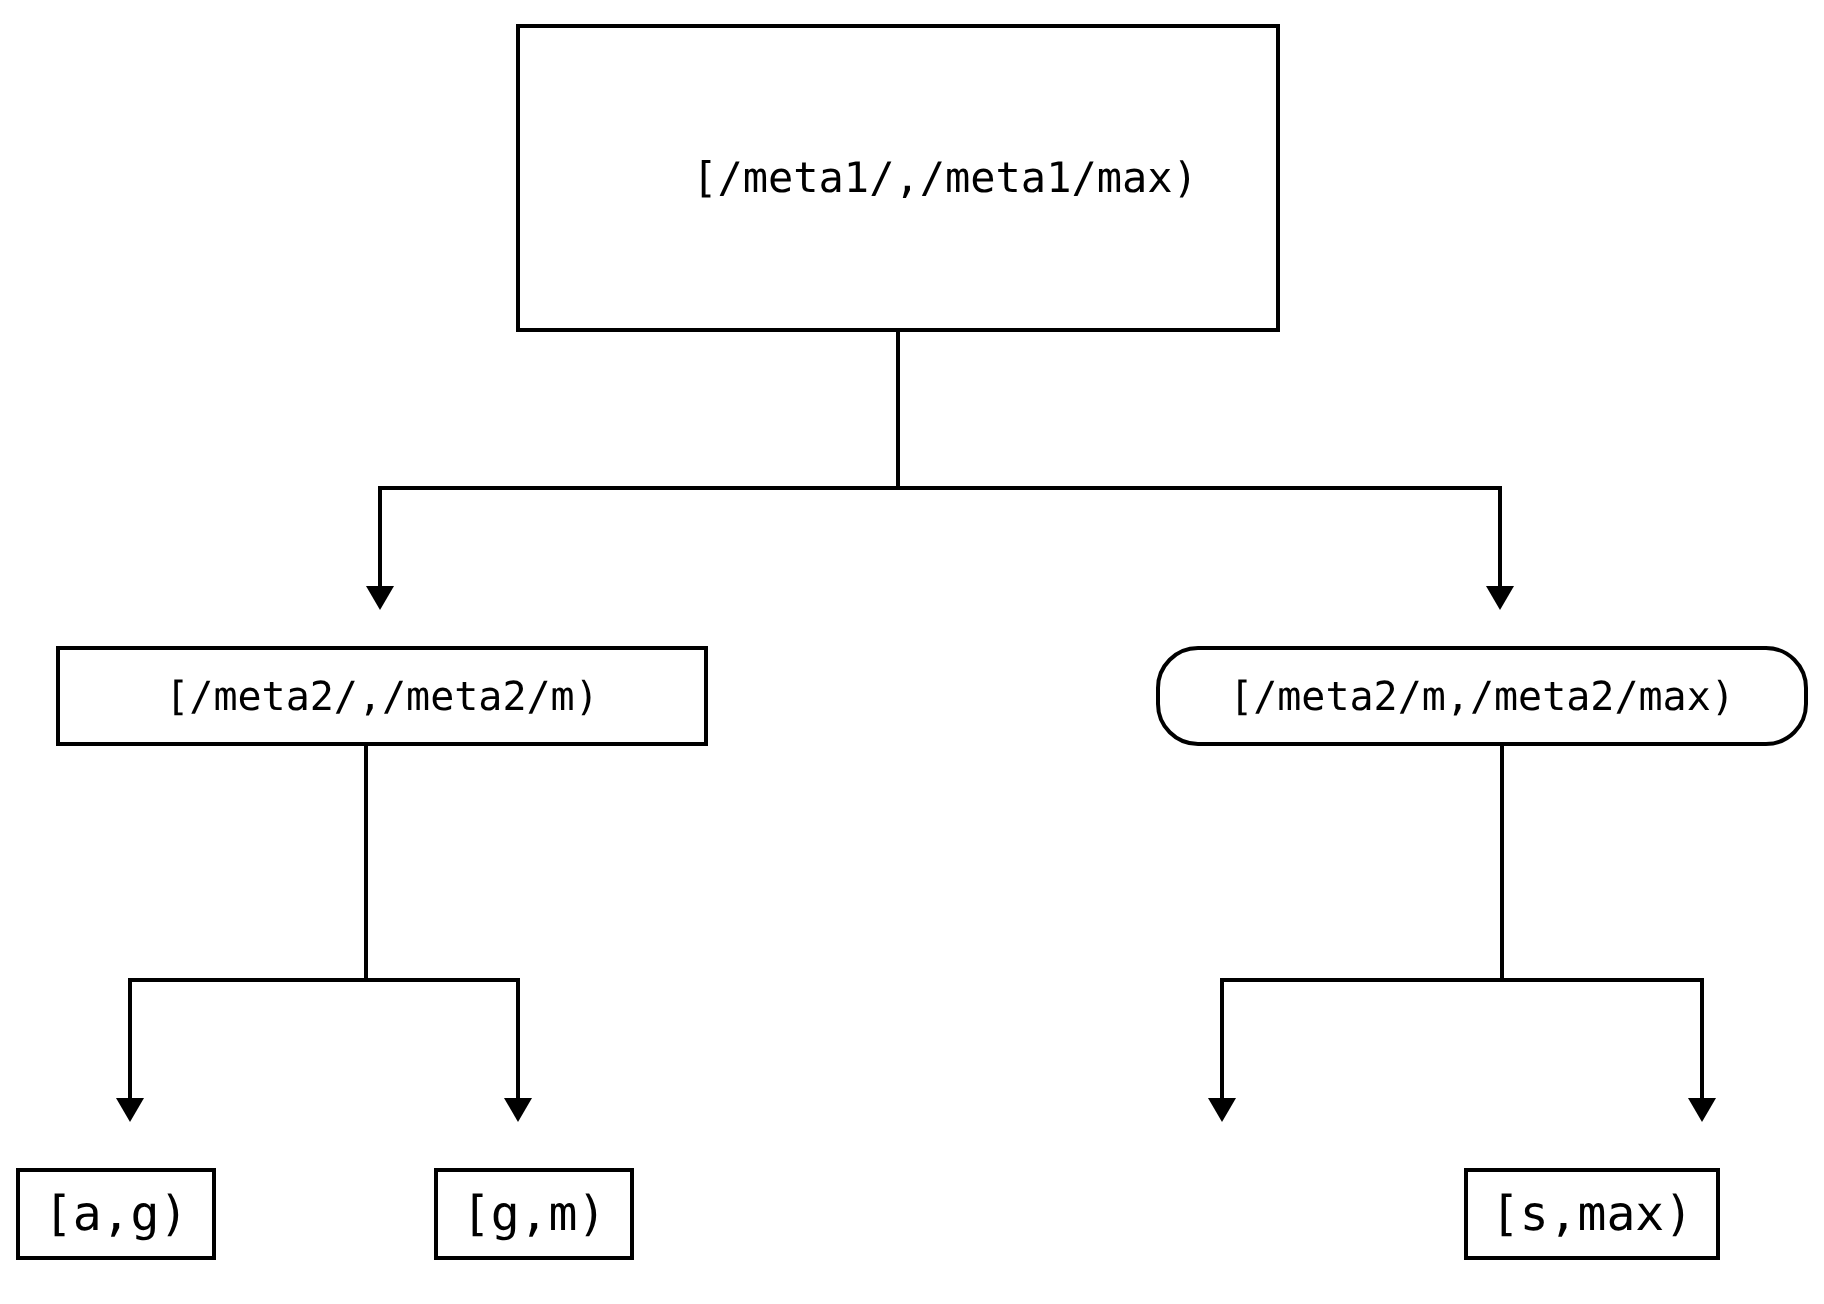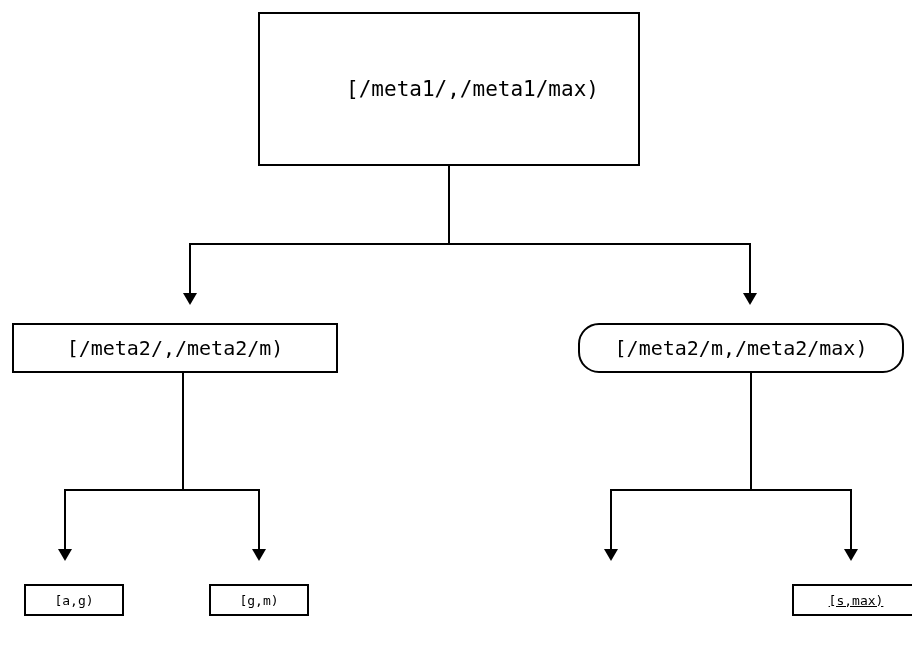--- a/index.html
+++ b/index.html
@@ -37,33 +37,32 @@
     left: 258px;  top: 12px;
     width: 382px; height: 154px;
     font-size: 21px;
     padding-left: 47px;
   }
   .node-mid {
     top: 323px;
     height: 50px;
     font-size: 20px;
   }
-  .node-mid-left  { left: 12px;  width: 326px; }
+  .node-mid-left  { left: 28px;  width: 326px; }
   .node-mid-right { left: 578px; width: 326px; border-radius: 21px; }
 
   .node-leaf {
     top: 584px;
-    height: 32px;
-    font-size: 13px;
-    margin-left: 16px;
+    height: 46px;
+    font-size: 24px;
   }
   .leaf-ag   { left: 8px;   width: 100px; }
-  .leaf-gm   { left: 193px; width: 100px; }
+  .leaf-gm   { left: 217px; width: 100px; }
   .leaf-ms   { left: 554px; width: 100px; }
-  .leaf-smax { left: 776px; width: 128px; text-decoration: underline; }
+  .leaf-smax { left: 732px; width: 128px; }
 
   
   .edge-v, .edge-h {
     position: absolute;
     background: #000000;
   }
   .edge-v { width: 2px; }
   .edge-h { height: 2px; }
 
   

